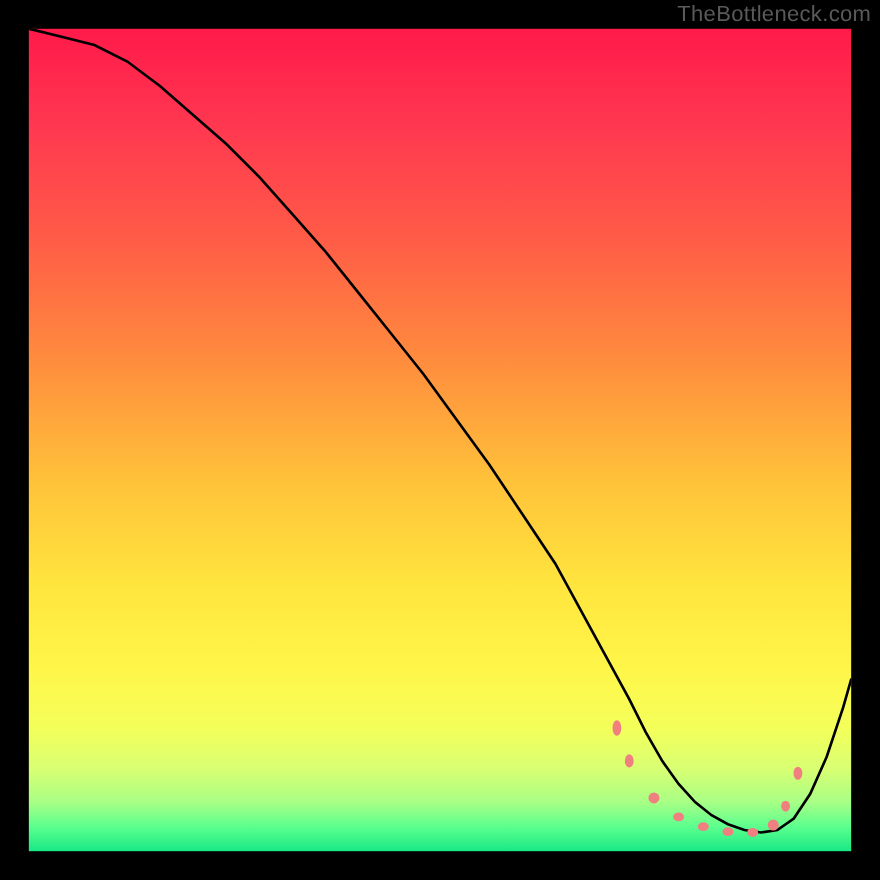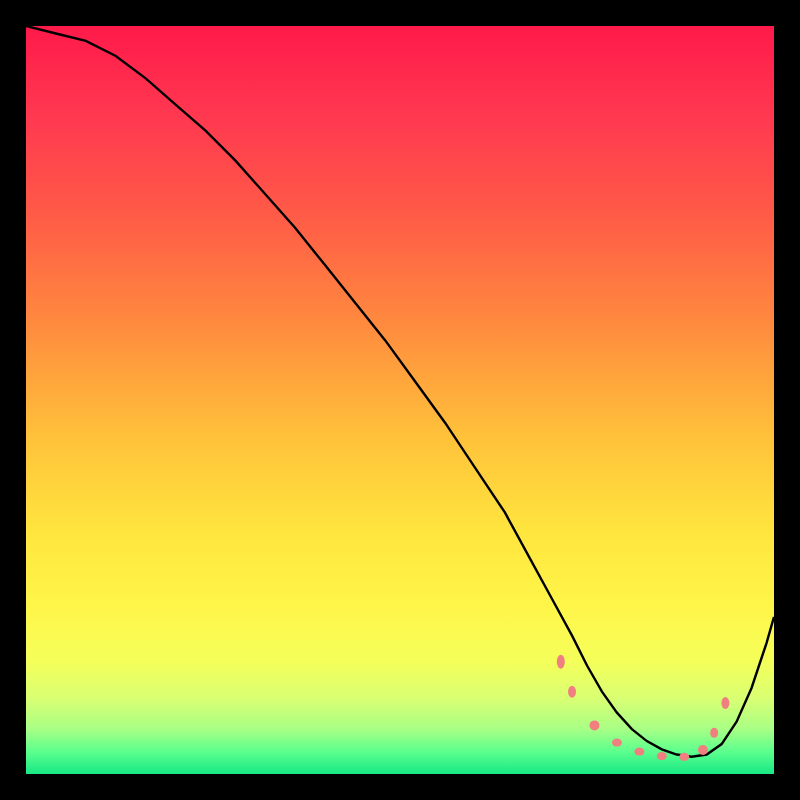--- a/index.html
+++ b/index.html
@@ -35,20 +35,21 @@
     height: 748px;
   }
   svg {
     display: block;
   }
 </style>
 </head>
 <body>
 <div class="outer">
 
+  <div class="watermark">TheBottleneck.com</div>
 
   <div class="plot">
     <svg id="chart-svg" viewBox="0 0 748 748" width="748" height="748">
       <defs>
         <linearGradient id="bg-grad" x1="0" y1="0" x2="0" y2="1">
 
         <stop offset="0%" stop-color="#ff1a4a"></stop>
             <stop offset="12%" stop-color="#ff3850"></stop>
             <stop offset="25%" stop-color="#ff5a47"></stop>
             <stop offset="40%" stop-color="#ff8b3e"></stop>

